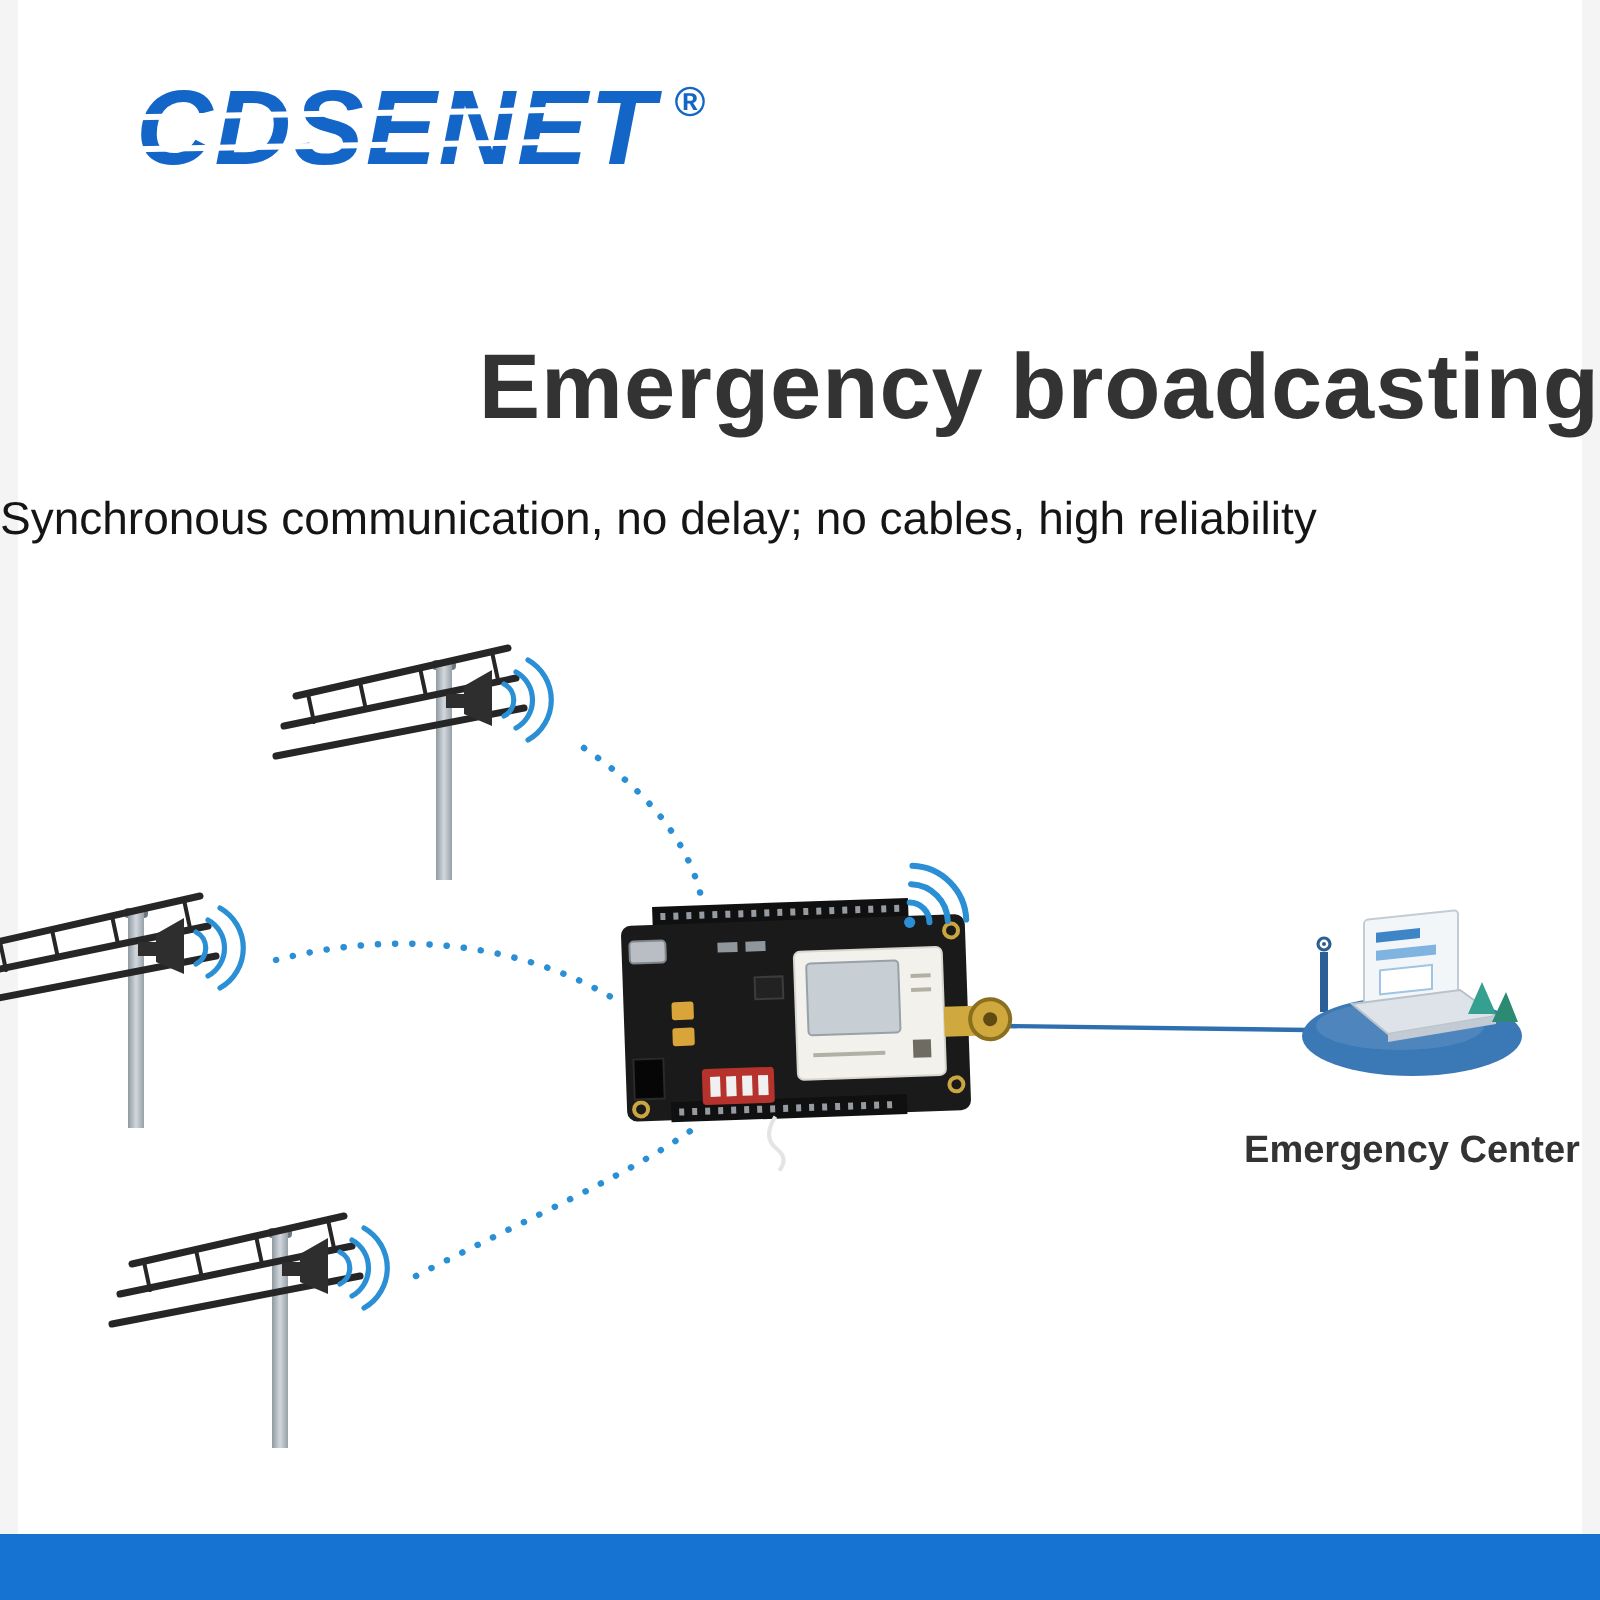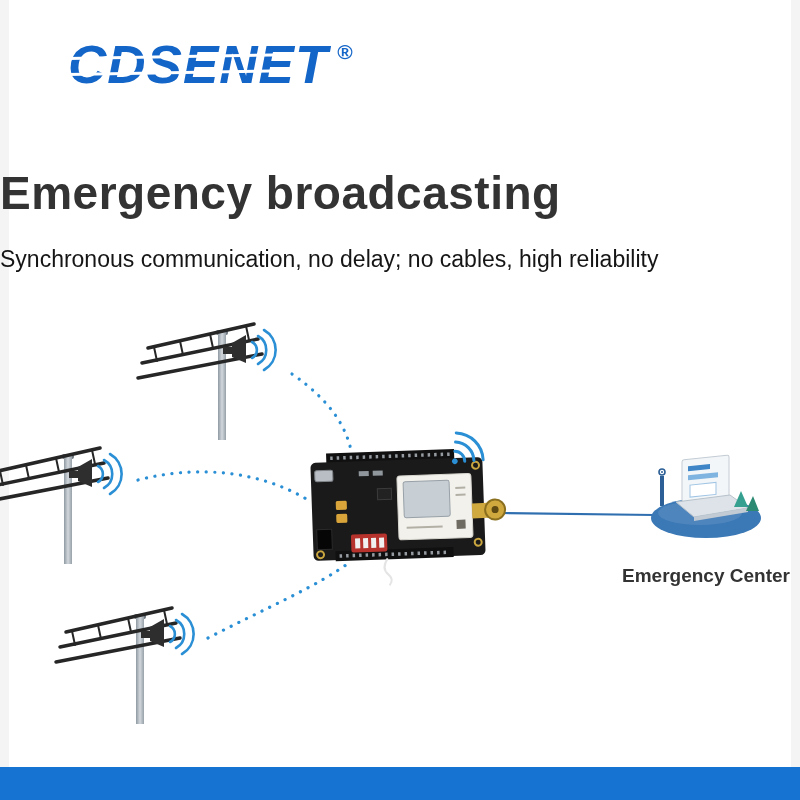--- a/index.html
+++ b/index.html
@@ -8,21 +8,21 @@
   .edge-band { position:absolute; top:0; width:9px; height:100%; background:#f4f4f4; z-index:1; }
   .edge-left { left:0; } .edge-right { right:0; }
 
   .logo-wrap { position:absolute; left:54px; top:34px; z-index:3;margin-left:14px; }
   .logo-text { font-size:53px; font-weight:bold; font-style:italic; color:var(--logo-color,#1465c8); letter-spacing:1px; }
   .logo-reg { font-size:21px; font-weight:bold; color:var(--logo-color,#1465c8); position:relative; top:-24px; margin-left:9px; }
   .logo-stripe { position:absolute; height:3px; background:#ffffff; left:0; transform:rotate(-1deg); }
   .stripe-1 { top:21px; width:238px; }
   .stripe-2 { top:37px; width:238px; }
 
-  .title { position:absolute; top:166px; left:0; width:100%; text-align:left; font-size:46px; font-weight:bold; color:#333; letter-spacing:0.5px; z-index:3; }
+  .title { position:absolute; top:166px; left:0; width:100%; text-align:right; font-size:46px; font-weight:bold; color:#333; letter-spacing:0.5px; z-index:3; }
   .subtitle { position:absolute; top:246px; left:0; width:100%; text-align:left; font-size:23px; color:#151515; z-index:3; }
 
   .scene { position:absolute; left:0; top:0; width:800px; height:800px; z-index:2; }
 
   .ec-label { position:absolute; left:606px; top:565px; width:200px; text-align:center; font-size:19px; font-weight:bold; color:#333; z-index:3; }
 
   .footer-bar { position:absolute; left:0; bottom:0; width:100%; height:33px; background:var(--footer-color,#1673d2); z-index:4; }
 
   .tower-line { stroke:var(--tower-dark,#262626); stroke-width:3.5; stroke-linecap:round; }
   .tower-tick { stroke:var(--tower-dark,#262626); stroke-width:2; stroke-linecap:round; }

